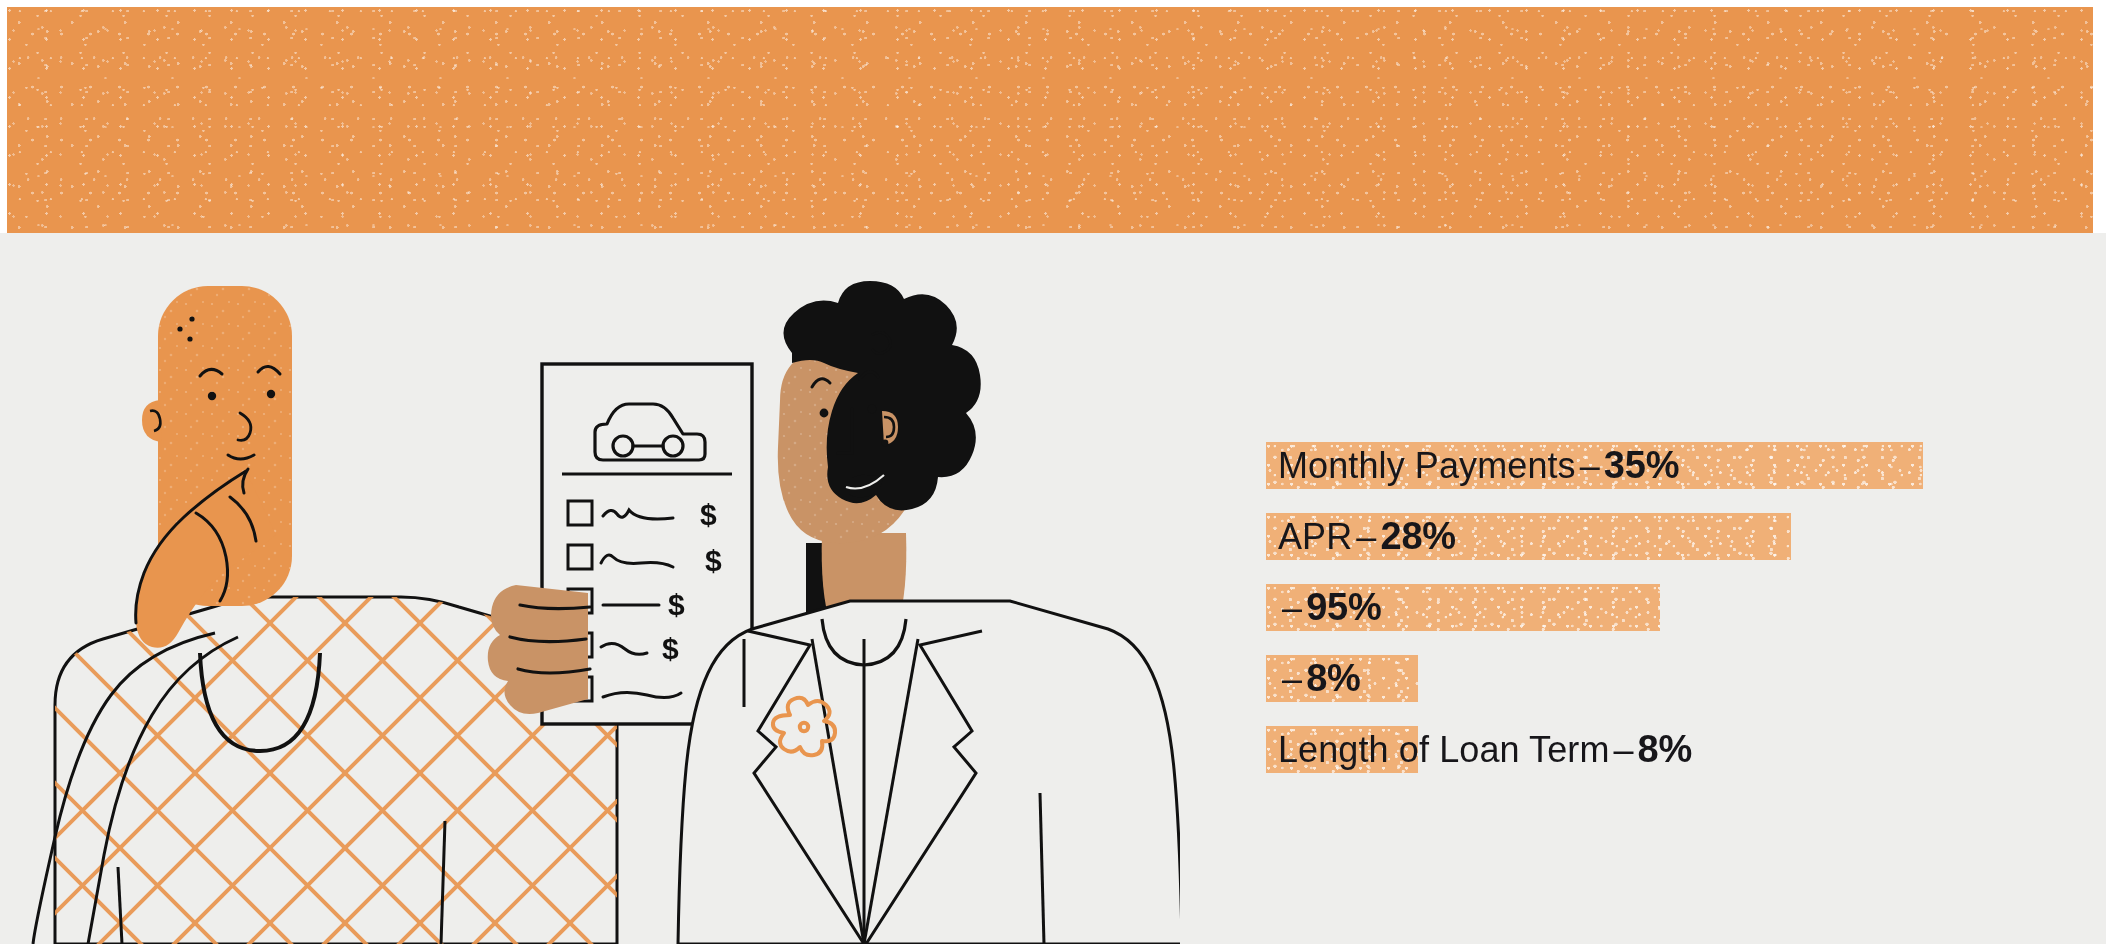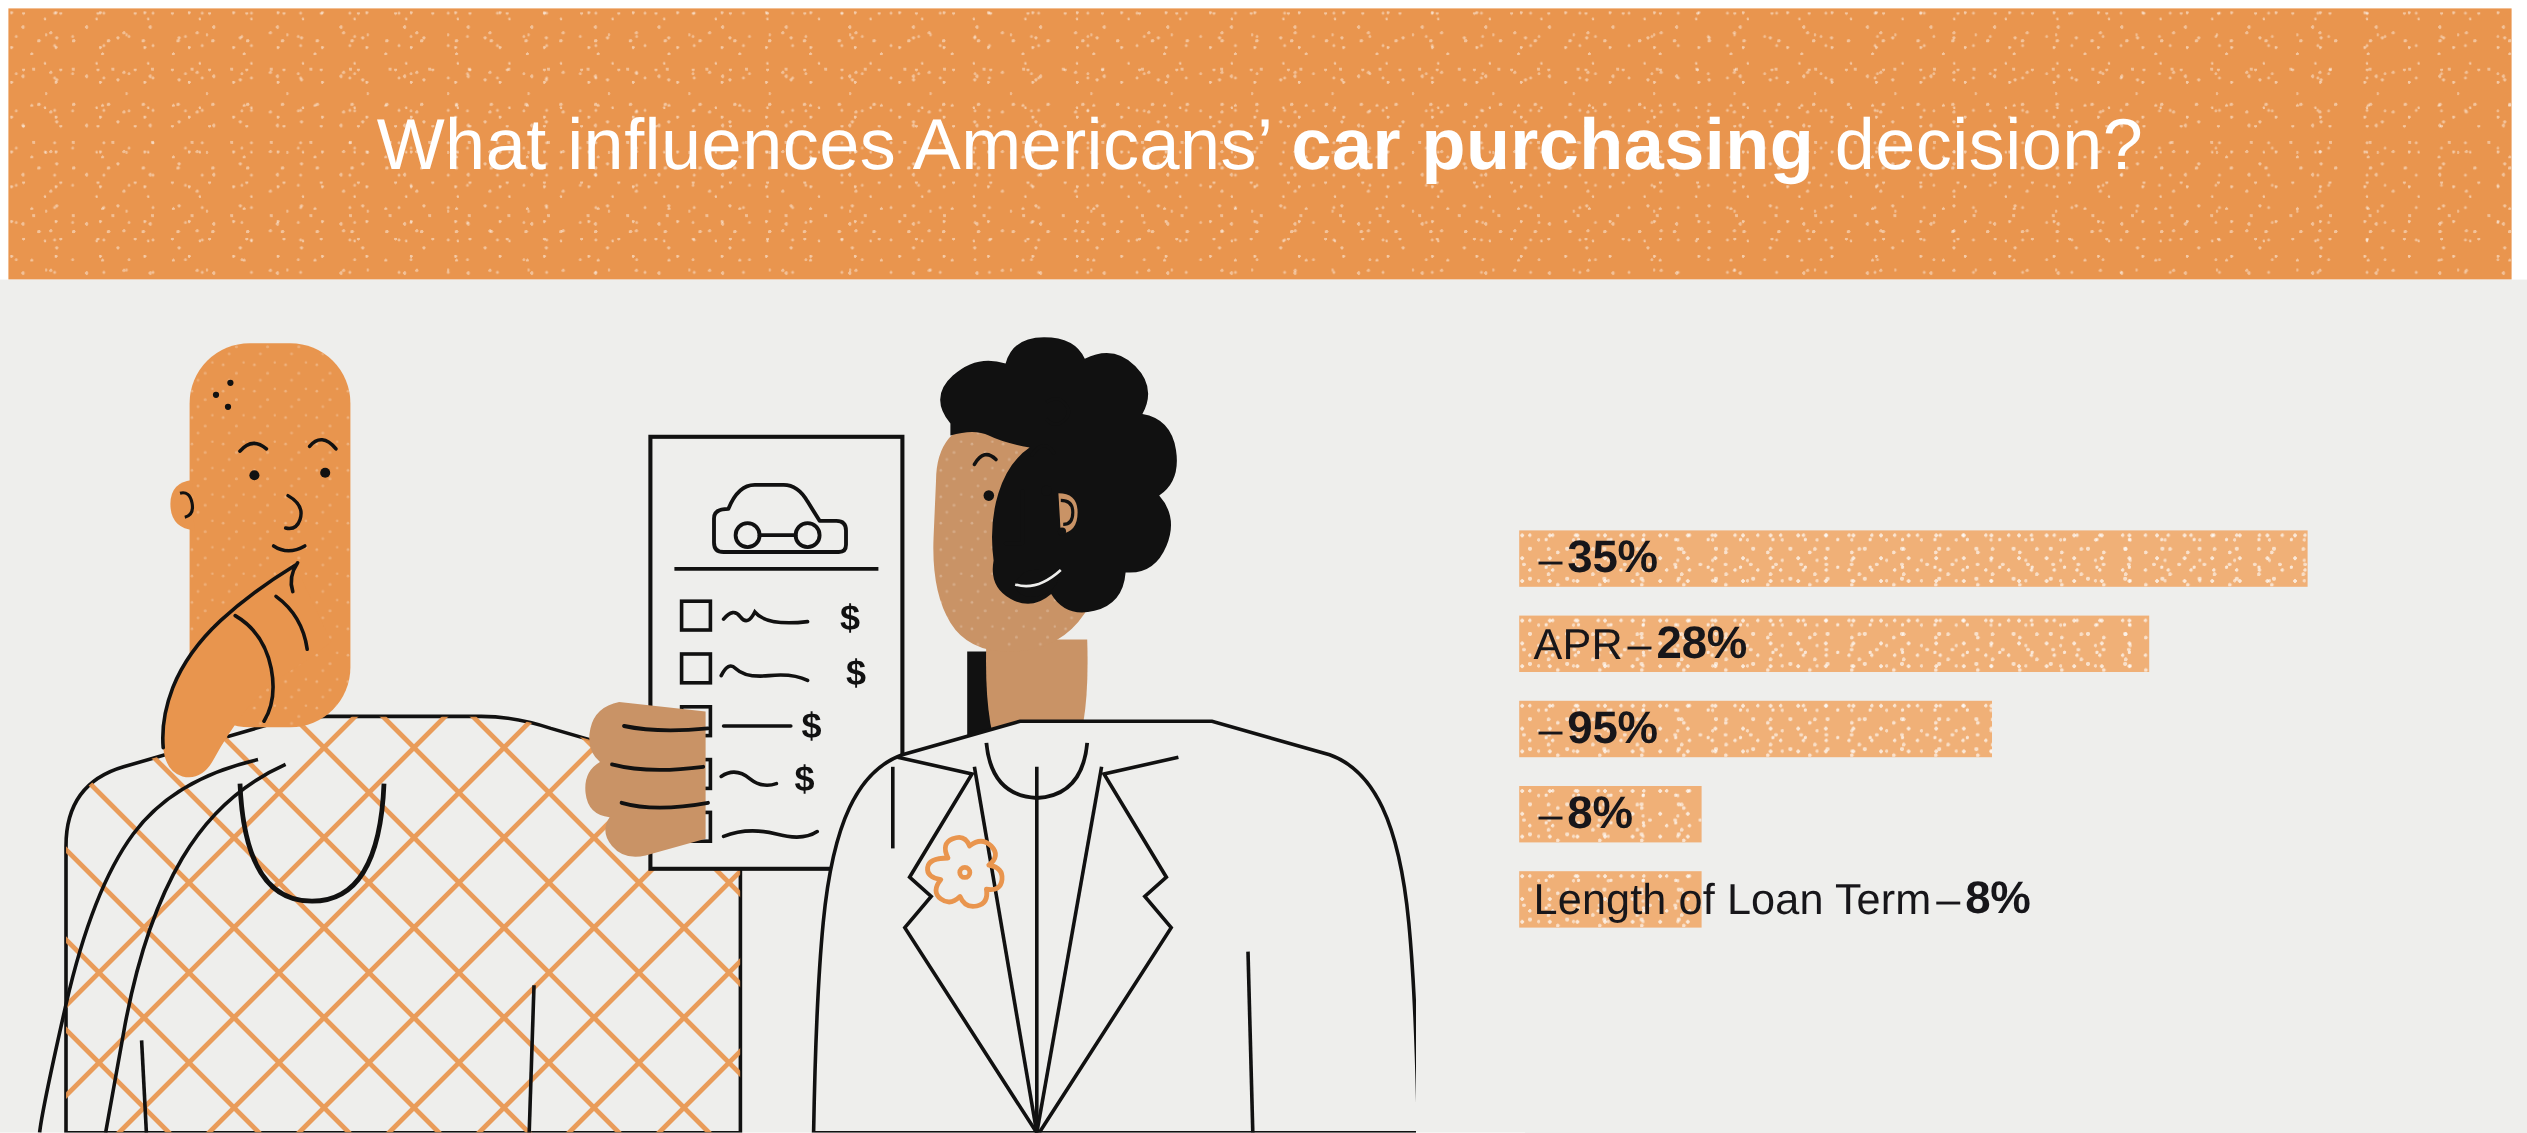--- a/index.html
+++ b/index.html
@@ -126,23 +126,20 @@
   .stat-label .dash { padding:0 4px; font-weight:400; }
   .stat-label .pct  { font-weight:700; font-size:38px; letter-spacing:-.2px; }
 </style>
 </head>
 <body>
 
 <div id="canvas">
 
   <div id="header-band">
     <div class="speckle"></div>
-    <div id="header-title">
-      <span>What influences Americans’ </span><span class="strong">car purchasing</span><span> decision?</span>
-    </div>
   </div>
 
   <div id="body-area">
 
     <div id="illustration">
       <svg width="1180" height="711" viewBox="0 0 1180 711" xmlns="http://www.w3.org/2000/svg">
         <defs>
           <clipPath id="clipSweater">
             <path d="M55 472 q0-52 48-66 l110-32 q30-10 58-10 h130 q28 0 58 10 l110 32 q48 14 48 66 v239 h-562 z"></path>
           </clipPath>
@@ -338,20 +335,21 @@
       </svg>
     </div>
 
     <div id="stats-list">
 
       <div class="stat-row">
         <div class="stat-bar" style="width: 657px; background: rgb(240, 176, 119);">
           <div class="speckle"></div>
         </div>
         <div class="stat-label">
+          <span>Monthly Payments</span>
           <span class="dash">–</span>
           <span class="pct">35%</span>
         </div>
       </div>
 
       <div class="stat-row">
         <div class="stat-bar" style="width: 525px; background: rgb(240, 176, 119);">
           <div class="speckle"></div>
         </div>
         <div class="stat-label">

